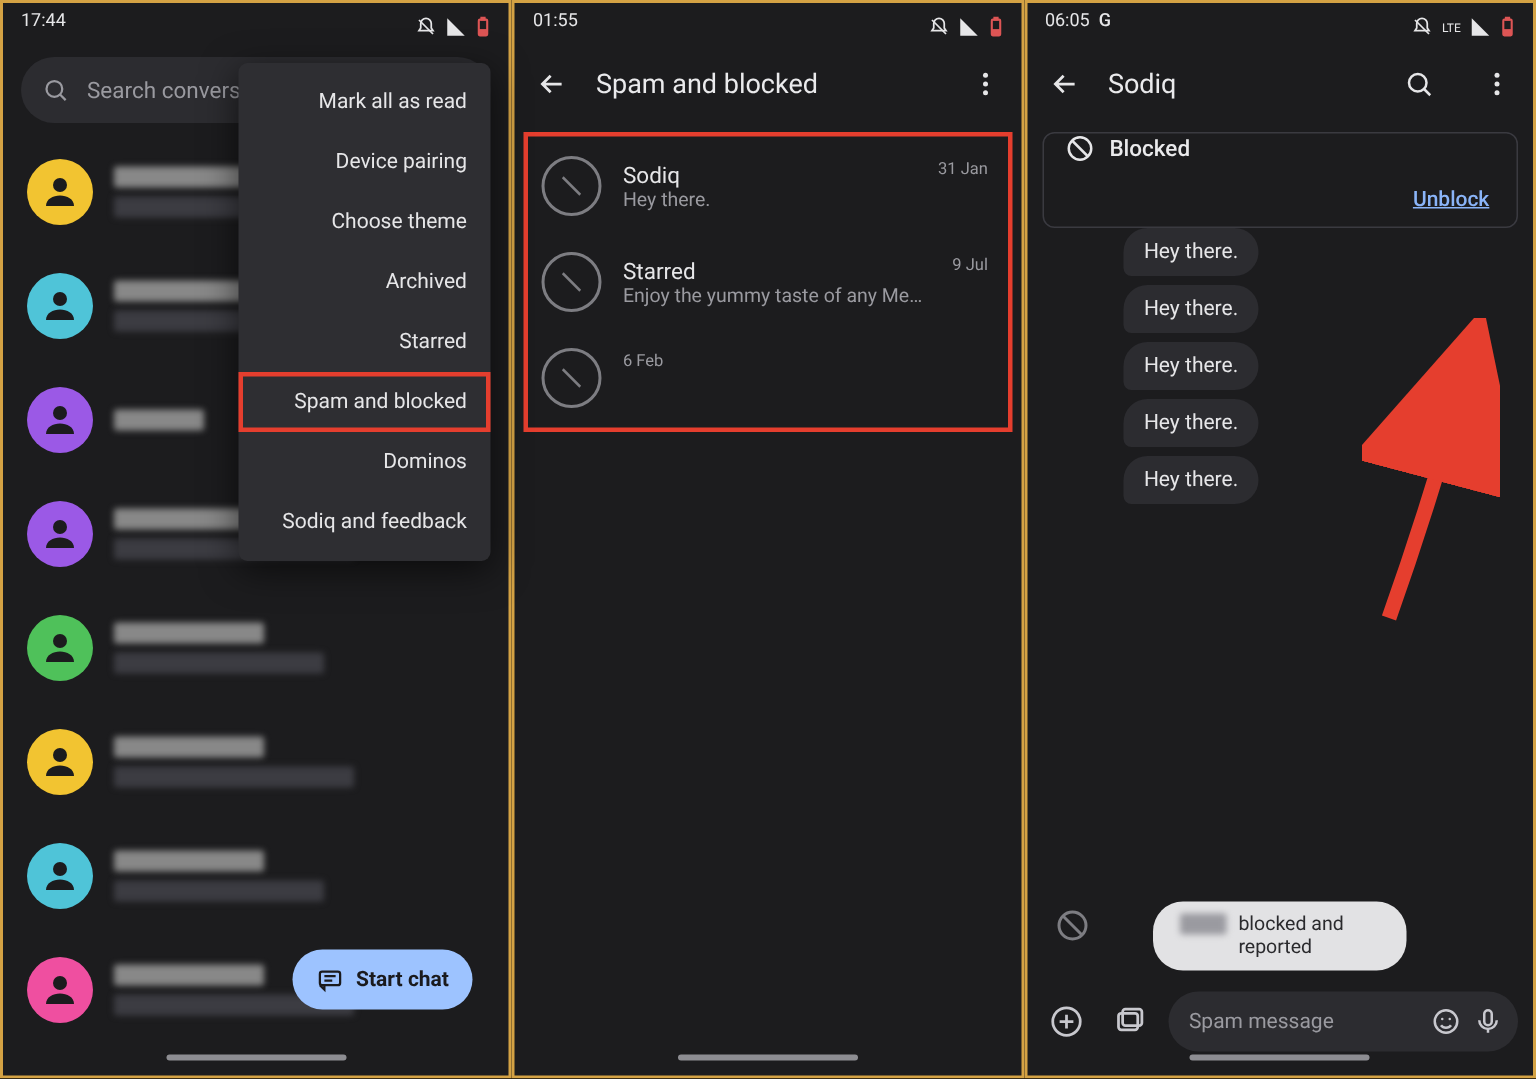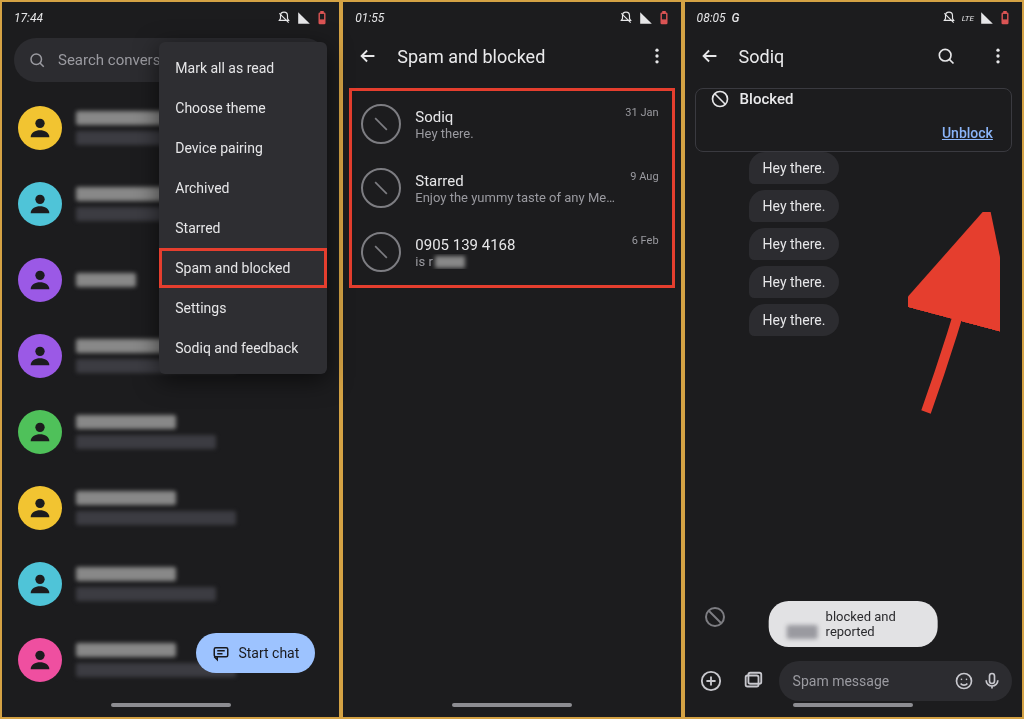--- a/index.html
+++ b/index.html
@@ -15,27 +15,25 @@
     height: 719px;
     background: #1c1c1e;
     position: relative;
     border: 2px solid #d4a244;
     display: flex;
     flex-direction: column;
     color: #e6e6e8;
   }
   .statusbar {
     display: flex;
-    align-items: center;
     justify-content: space-between;
     height: 28px;
     padding: 4px 12px 0 12px;
     font-size: 12px;
     color: #e6e6e8;
-    font-style: italic;
   }
   .status-icons { display: flex; align-items: center; gap: 6px; }
   .status-icons svg { display:block; }
   .searchbar {
     margin: 8px 12px;
     background: #2c2c30;
     border-radius: 22px;
     height: 44px;
     display: flex;
     align-items: center;
@@ -65,36 +63,37 @@
 
   .overflow-menu {
     position:absolute;
     top:40px; right:12px;
     width: 168px;
     background:#2e2e32;
     border-radius:6px;
     box-shadow:0 6px 24px rgba(0,0,0,.6);
     padding:6px 0;
     z-index:5;
+    text-align:right;
   }
   .overflow-item {
     padding:12px 16px;
     font-size:14px;
     color:#e6e6e8;
     white-space:nowrap;
     overflow:hidden; text-overflow:ellipsis;
   }
   .red-outline { outline:3px solid #e53e2e; outline-offset:-3px; }
 
   .fab {
     position:absolute; right:24px; bottom:44px;
     background:#9dc3ff; color:#1a1a1d;
     border-radius:22px; height:40px;
     display:flex; align-items:center; gap:8px;
-    padding:0 16px; font-size:14px; font-weight:400;
+    padding:0 16px; font-size:14px; font-weight:700;
   }
 
   
   .appbar {
     display:flex; align-items:center;
     height:52px; padding:0 14px; gap:18px;
   }
   .appbar-title { font-size:18px; color:#eaeaec; flex:1; }
   .blocked-list-wrap { margin:6px; }
   .blocked-row {
@@ -138,21 +137,21 @@
     align-self:flex-start;
     background:#2c2c30; color:#e6e6e8;
     border-radius:18px 18px 18px 6px;
     padding:8px 14px; font-size:14px;
     max-width:200px;
   }
   .snackbar {
     position:absolute; bottom:70px; left:50%; transform:translateX(-50%);
     background:#e2e2e4; color:#2a2a2d;
     border-radius:20px; padding:8px 18px;
-    font-size:13px; display:flex; align-items:flex-end; gap:8px;
+    font-size:13px; display:flex; align-items:flex-start; gap:8px;
   }
   .snackbar .sblur { width:40px; height:14px; background:#9a9aa0; filter:blur(2px); border-radius:2px; }
 
   .composer {
     position:absolute; bottom:16px; left:10px; right:10px;
     display:flex; align-items:center; gap:10px;
   }
   .composer .round { width:32px; height:32px; display:flex; align-items:center; justify-content:center; color:#c8c8ce; flex-shrink:0;}
   .composer-input {
     flex:1; background:#2c2c30; border-radius:20px;
@@ -288,26 +287,26 @@
         </div>
       <div class="blur-box">
           <div class="blur-line w1"></div>
           <div class="blur-line w2"></div>
         </div>
     </div>
   </div>
 
   <div class="overflow-menu">
     <div class="overflow-item">Mark all as read</div>
+    <div class="overflow-item">Device pairing</div>
     <div class="overflow-item">Choose theme</div>
-    <div class="overflow-item">Device pairing</div>
     <div class="overflow-item">Archived</div>
     <div class="overflow-item">Starred</div>
     <div class="overflow-item red-outline">Spam and blocked</div>
-    <div class="overflow-item">Settings</div>
+    <div class="overflow-item">Dominos</div>
     <div class="overflow-item">Sodiq and feedback</div>
   </div>
 
   <div class="fab">
     <svg width="18" height="18" viewBox="0 0 24 24" fill="none" stroke="#1a1a1d" stroke-width="2">
         <rect x="3" y="5" width="18" height="12" rx="2"></rect>
         <path d="M3 17l4 4v-4"></path>
         <path d="M7 9h10M7 13h7"></path>
       </svg>
     <span>Start chat</span>
@@ -363,43 +362,39 @@
     <div class="blocked-row">
       <div class="blocked-icon">
           <svg width="20" height="20" viewBox="0 0 24 24" fill="none" stroke="#7d7d82" stroke-width="2">
             <path d="M5 5l14 14"></path>
           </svg>
         </div>
       <div class="blocked-text">
         <div class="blocked-name">Starred</div>
         <div class="blocked-preview">Enjoy the yummy taste of any Medium …</div>
       </div>
-      <div class="blocked-date">9 Aug</div>
+      <div class="blocked-date">9 Jul</div>
     </div>
     <div class="blocked-row">
       <div class="blocked-icon">
           <svg width="20" height="20" viewBox="0 0 24 24" fill="none" stroke="#7d7d82" stroke-width="2">
             <path d="M5 5l14 14"></path>
           </svg>
         </div>
-      <div class="blocked-text">
-        <div class="blocked-name">0905 139 4168</div>
-        <div class="blocked-preview"><span>is r</span><span style="display:inline-block;width:30px;height:12px;background:#888;filter:blur(2px);vertical-align:middle;margin-left:2px;"></span></div>
-      </div>
       <div class="blocked-date">6 Feb</div>
     </div>
   </div>
   <div class="navbar" style="position:absolute;bottom:6px;left:0;right:0;">
       <div class="navbar-pill"></div>
     </div>
 </div>
 
 <div class="pane">
   <div class="statusbar">
-    <span><span>08:05</span>&nbsp;&nbsp;<span style="font-weight:500;">G</span></span>
+    <span><span>06:05</span>&nbsp;&nbsp;<span style="font-weight:500;">G</span></span>
     <div class="status-icons">
       <svg width="14" height="14" viewBox="0 0 24 24" fill="none" stroke="#e6e6e8" stroke-width="2">
           <path d="M18 8a6 6 0 0 0-12 0v5l-2 3h16l-2-3z"></path>
           <path d="M4 4l16 16"></path>
         </svg>
       <span style="font-size:8px;">LTE</span>
       <svg width="14" height="14" viewBox="0 0 24 24" fill="#e6e6e8">
           <path d="M2 22h20L2 2z"></path>
         </svg>
       <svg width="10" height="14" viewBox="0 0 12 20" fill="none" stroke="#d55" stroke-width="2">

